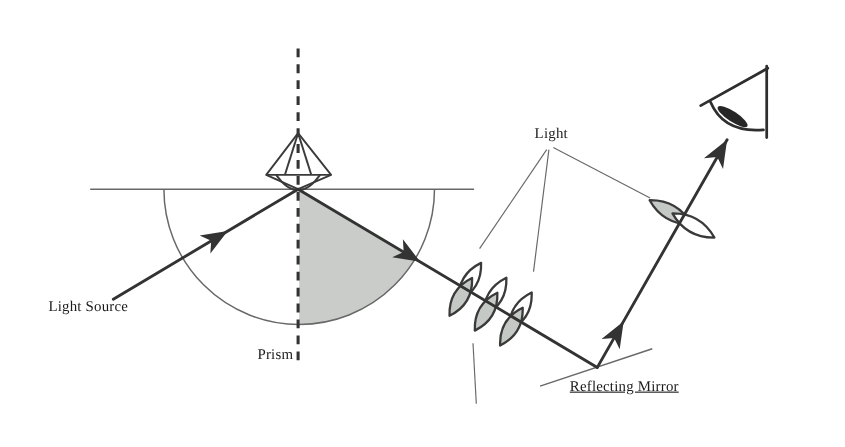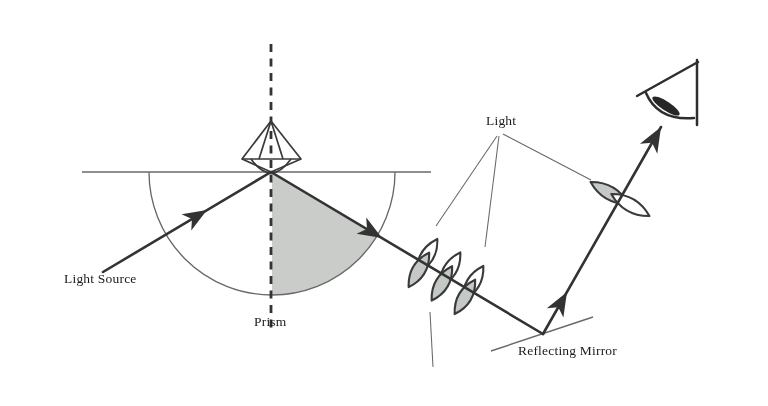--- a/index.html
+++ b/index.html
@@ -99,20 +99,20 @@
     </g>
 
     <g>
       <line class="eye-stroke" x1="697" y1="60" x2="697" y2="125"></line>
       <line class="eye-stroke" x1="698" y1="62" x2="637" y2="96"></line>
       <path class="eye-stroke" d="M646,93 Q658,121 694,118"></path>
       <ellipse class="eye-pupil" cx="0" cy="0" rx="16" ry="4.6" transform="translate(666,106) rotate(33)"></ellipse>
     </g>
   </svg>
 
-  <div class="fig-label" style="left:64px;top:271px;">Light Source</div>
+  <div class="fig-label" style="left:44px;top:271px;">Light Source</div>
 
-  <div class="fig-label" style="left:234px;top:314px;margin-left:20px;">Prism</div>
+  <div class="fig-label" style="left:234px;top:314px;">Prism</div>
 
   <div class="fig-label" style="left:486px;top:113px;">Light</div>
 
-  <div class="fig-label" style="left:518px;top:343px;">Reflecting Mirror</div>
+  <div class="fig-label" style="left:518px;top:343px;text-decoration:underline;">Reflecting Mirror</div>
 </div>
 
 </body></html>

